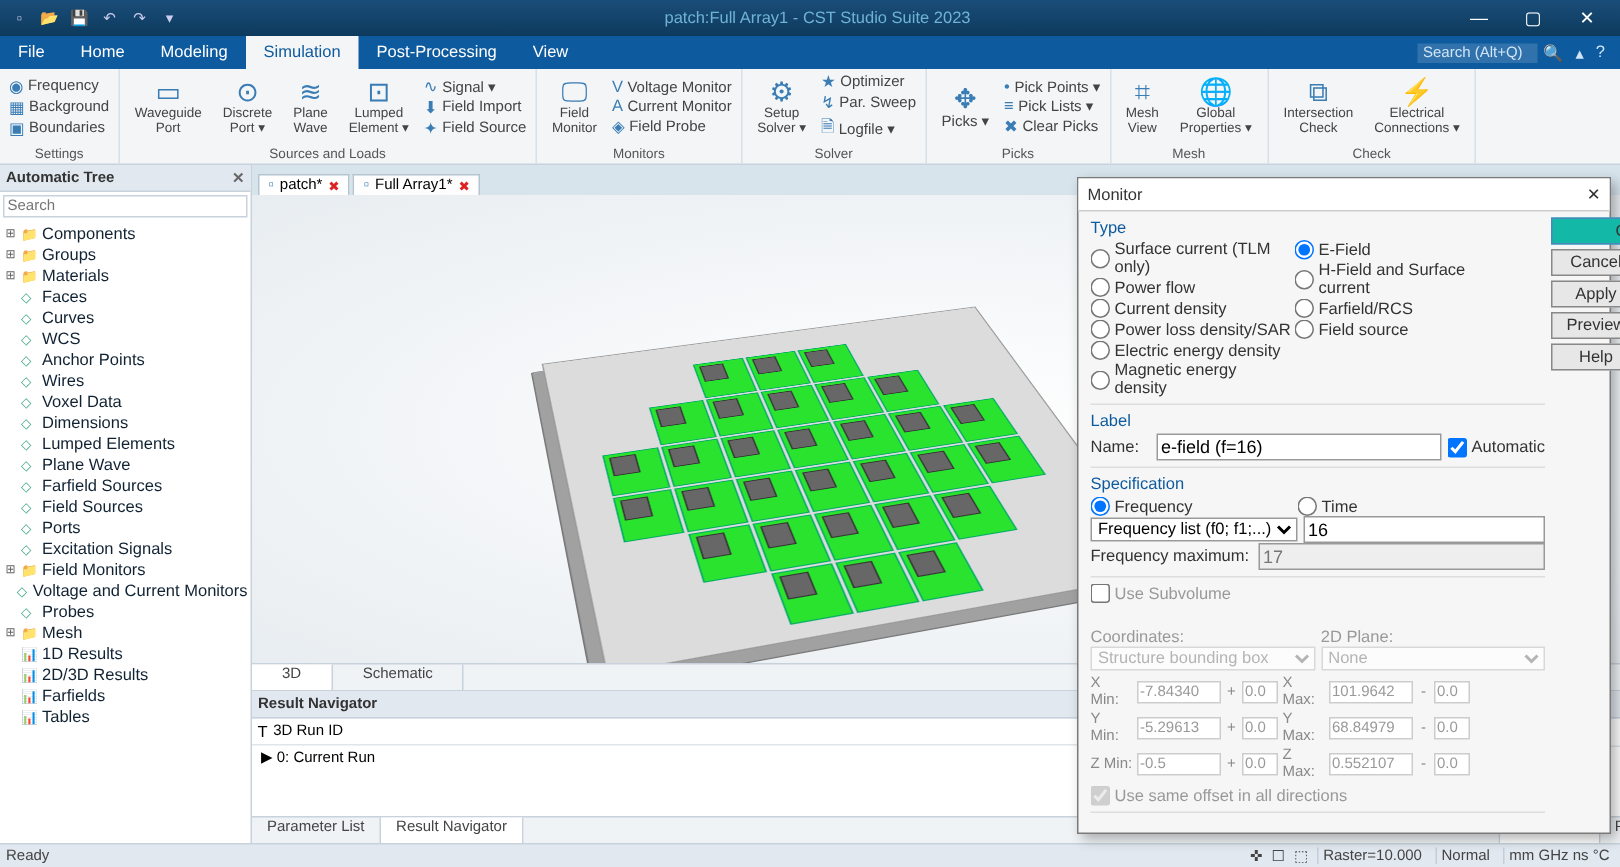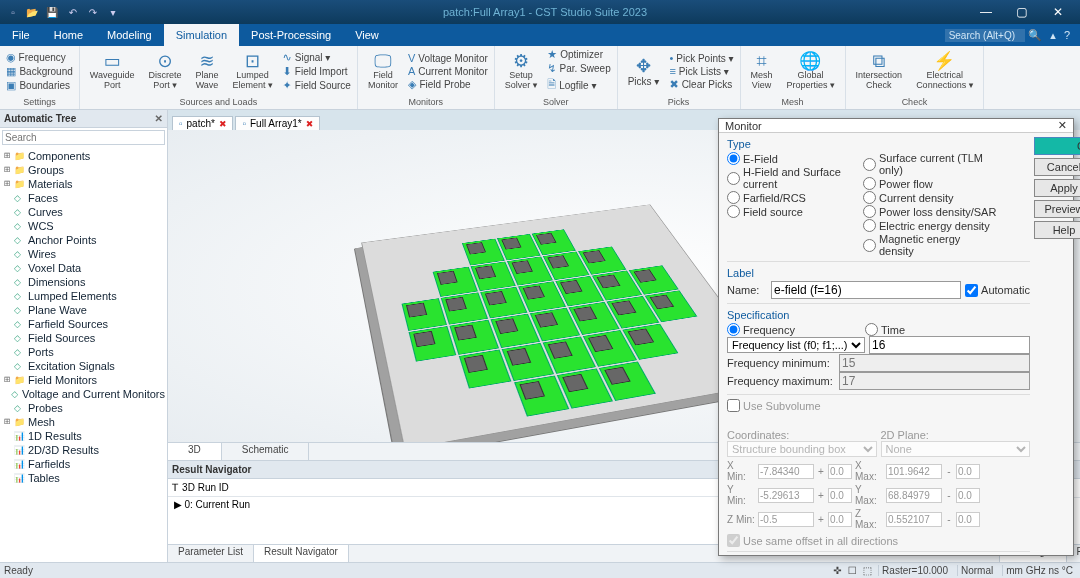--- a/index.html
+++ b/index.html
@@ -591,62 +591,62 @@
 <div class="dialog">
   <div class="dlg-title">
       <span>Monitor</span>
       <span class="x">✕</span>
     </div>
   <div class="dlg-body">
     <div class="dlg-left">
       <div class="fieldset">
         <div class="legend">Type</div>
         <div class="radio-row">
+          <div class="radio-col" id="type-col2">
+              <label class="radio-item">
+                <input type="radio" name="mtype" style="">
+                <span>Surface current (TLM only)</span>
+              </label>
+              <label class="radio-item">
+                <input type="radio" name="mtype" style="">
+                <span>Power flow</span>
+              </label>
+              <label class="radio-item">
+                <input type="radio" name="mtype" style="">
+                <span>Current density</span>
+              </label>
+              <label class="radio-item">
+                <input type="radio" name="mtype" style="">
+                <span>Power loss density/SAR</span>
+              </label>
+              <label class="radio-item">
+                <input type="radio" name="mtype" style="">
+                <span>Electric energy density</span>
+              </label>
+              <label class="radio-item">
+                <input type="radio" name="mtype" style="">
+                <span>Magnetic energy density</span>
+              </label>
+            </div>
           <div class="radio-col" id="type-col1">
               <label class="radio-item">
                 <input type="radio" name="mtype" checked="" style="">
                 <span>E-Field</span>
               </label>
               <label class="radio-item">
                 <input type="radio" name="mtype" style="">
                 <span>H-Field and Surface current</span>
               </label>
               <label class="radio-item">
                 <input type="radio" name="mtype" style="">
                 <span>Farfield/RCS</span>
               </label>
               <label class="radio-item">
                 <input type="radio" name="mtype" style="">
                 <span>Field source</span>
-              </label>
-            </div>
-          <div class="radio-col" id="type-col2">
-              <label class="radio-item">
-                <input type="radio" name="mtype" style="">
-                <span>Surface current (TLM only)</span>
-              </label>
-              <label class="radio-item">
-                <input type="radio" name="mtype" style="">
-                <span>Power flow</span>
-              </label>
-              <label class="radio-item">
-                <input type="radio" name="mtype" style="">
-                <span>Current density</span>
-              </label>
-              <label class="radio-item">
-                <input type="radio" name="mtype" style="">
-                <span>Power loss density/SAR</span>
-              </label>
-              <label class="radio-item">
-                <input type="radio" name="mtype" style="">
-                <span>Electric energy density</span>
-              </label>
-              <label class="radio-item">
-                <input type="radio" name="mtype" style="">
-                <span>Magnetic energy density</span>
               </label>
             </div>
         </div>
       </div>
       <div class="fieldset">
         <div class="legend">Label</div>
         <div class="lbl-row">
           <span class="lab" style="width:40px">Name:</span>
           <input type="text" value="e-field (f=16)" style="">
           <label class="chk">
@@ -664,24 +664,20 @@
             </label>
           <label class="radio-item">
               <input type="radio" name="spec" style="">
               <span>Time</span>
             </label>
         </div>
         <div class="lbl-row">
           <select style="flex:0 0 128px"><option>Frequency list (f0; f1;...)</option></select>
           <input type="text" value="16" style="">
         </div>
-        <div class="lbl-row">
-            <span class="lab">Frequency minimum:</span>
-            <input type="text" readonly="" value="15" style="">
-          </div>
         <div class="lbl-row">
             <span class="lab">Frequency maximum:</span>
             <input type="text" readonly="" value="17" style="">
           </div>
       </div>
       <div class="fieldset disabled-sec">
         <label class="chk">
             <input type="checkbox" style="">
             <span>Use Subvolume</span>
           </label>

